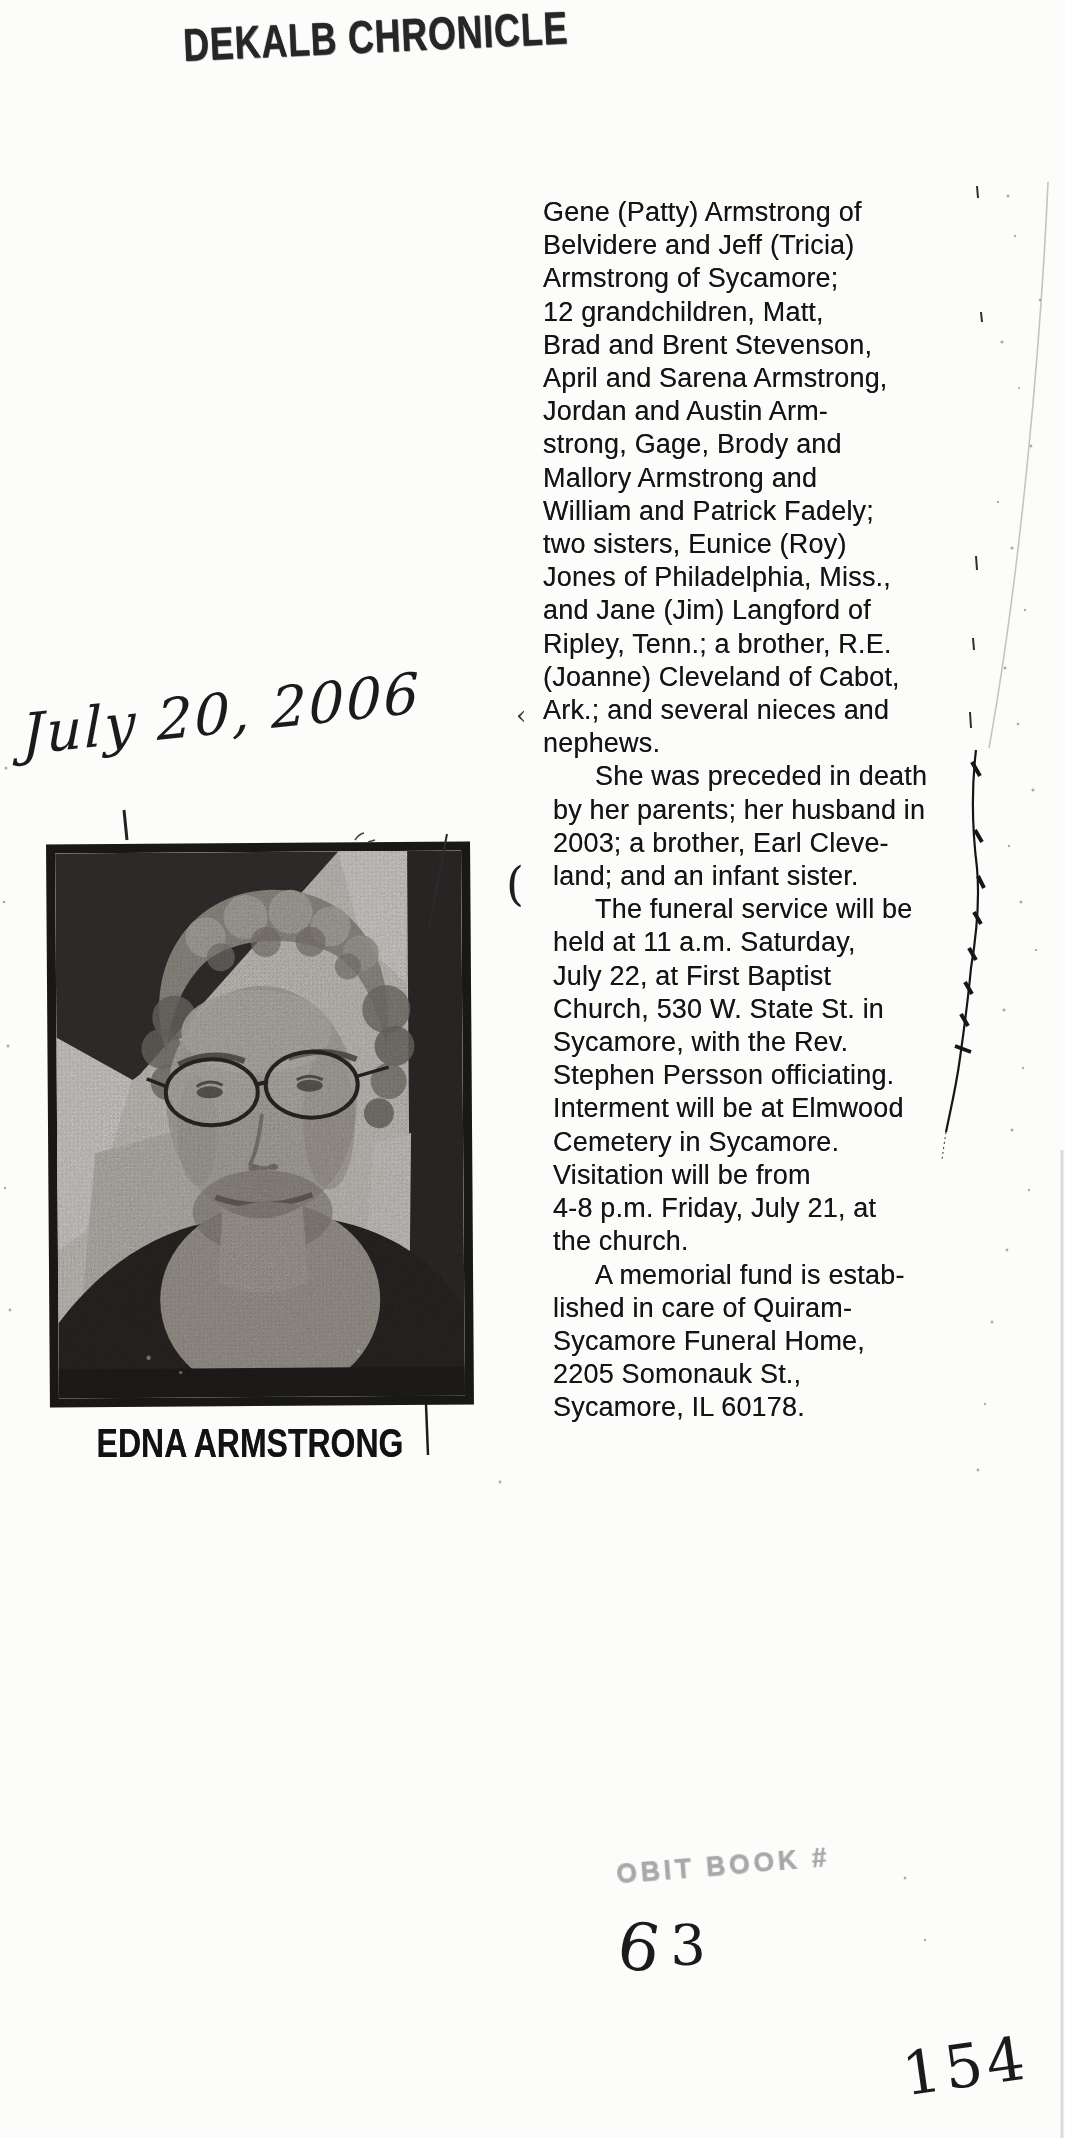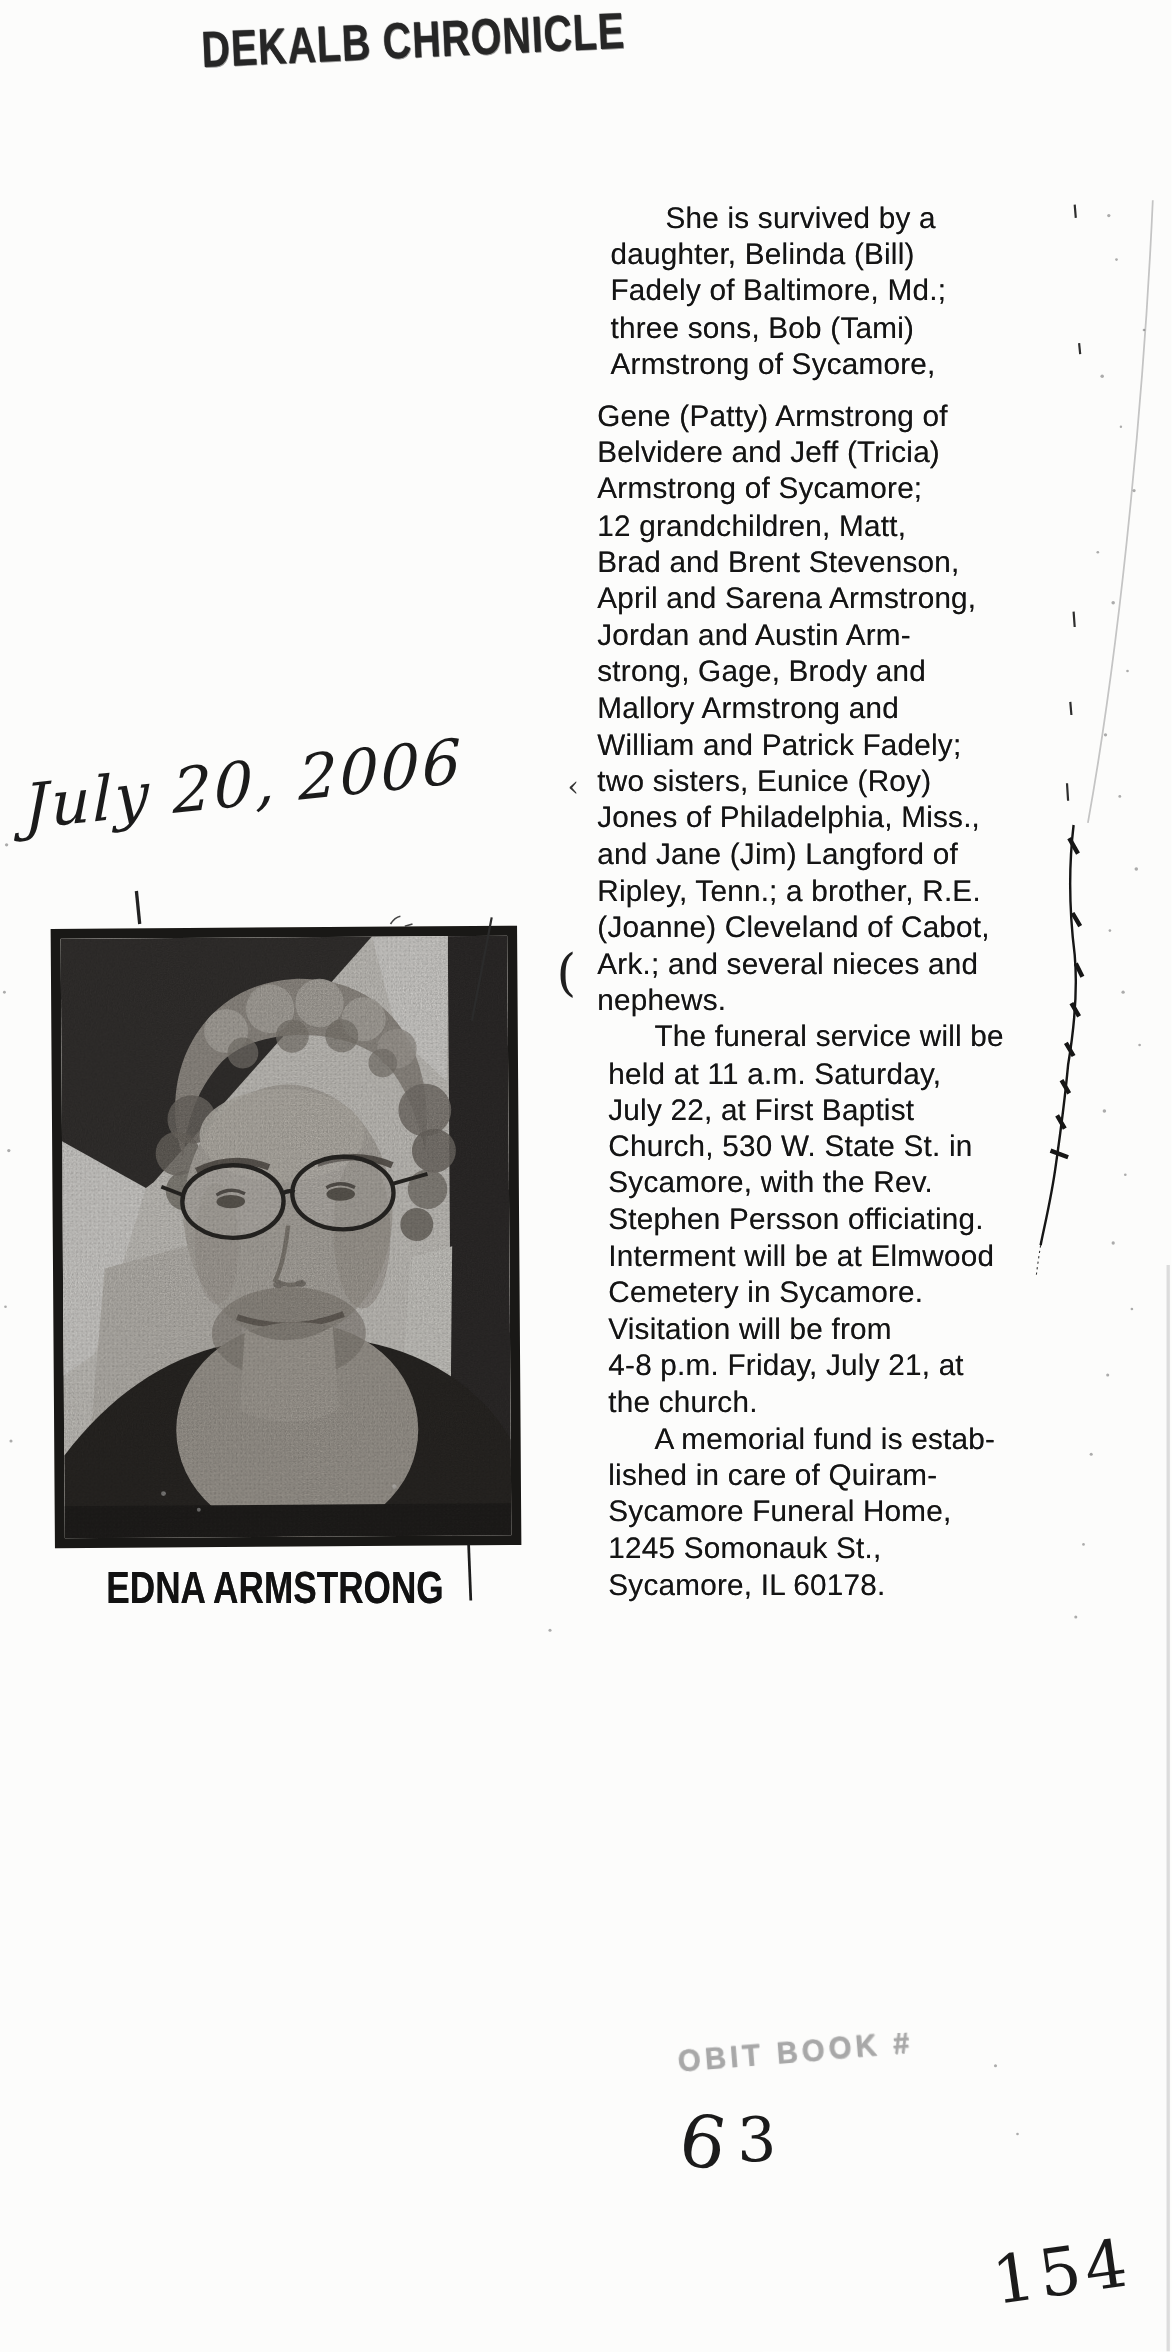--- a/index.html
+++ b/index.html
@@ -164,57 +164,56 @@
       <rect width="406" height="545" filter="url(#grain)" opacity="0.3"></rect>
     </svg>
   </div>
 
   <div class="headline">EDNA ARMSTRONG</div>
 
   <div class="col left-col">
   </div>
 
   <div class="col right-col">
-    <p class="p1">She is survived by a
-daughter, Belinda (Bill)
-Fadely of Baltimore, Md.;
-three sons, Bob (Tami)
-Armstrong of Sycamore,</p>
     <p class="p2">Gene (Patty) Armstrong of
 Belvidere and Jeff (Tricia)
 Armstrong of Sycamore;
 12 grandchildren, Matt,
 Brad and Brent Stevenson,
 April and Sarena Armstrong,
 Jordan and Austin Arm-
 strong, Gage, Brody and
 Mallory Armstrong and
 William and Patrick Fadely;
 two sisters, Eunice (Roy)
 Jones of Philadelphia, Miss.,
 and Jane (Jim) Langford of
 Ripley, Tenn.; a brother, R.E.
 (Joanne) Cleveland of Cabot,
 Ark.; and several nieces and
 nephews.</p>
+    <p class="p3">She was preceded in death
+by her parents; her husband in
+2003; a brother, Earl Cleve-
+land; and an infant sister.</p>
     <p class="p3">The funeral service will be
 held at 11 a.m. Saturday,
 July 22, at First Baptist
 Church, 530 W. State St. in
 Sycamore, with the Rev.
 Stephen Persson officiating.
 Interment will be at Elmwood
 Cemetery in Sycamore.
 Visitation will be from
 4-8 p.m. Friday, July 21, at
 the church.</p>
     <p class="p3">A memorial fund is estab-
 lished in care of Quiram-
 Sycamore Funeral Home,
-1245 Somonauk St.,
+2205 Somonauk St.,
 Sycamore, IL 60178.</p>
   </div>
 
   <div class="obit-stamp">OBIT BOOK #</div>
   <div class="hand hand-63">
     <span class="d1">6</span><span class="d2">3</span>
   </div>
   <div class="hand hand-154">154</div>
 
   <svg class="marks" viewBox="0 0 1065 2138">

